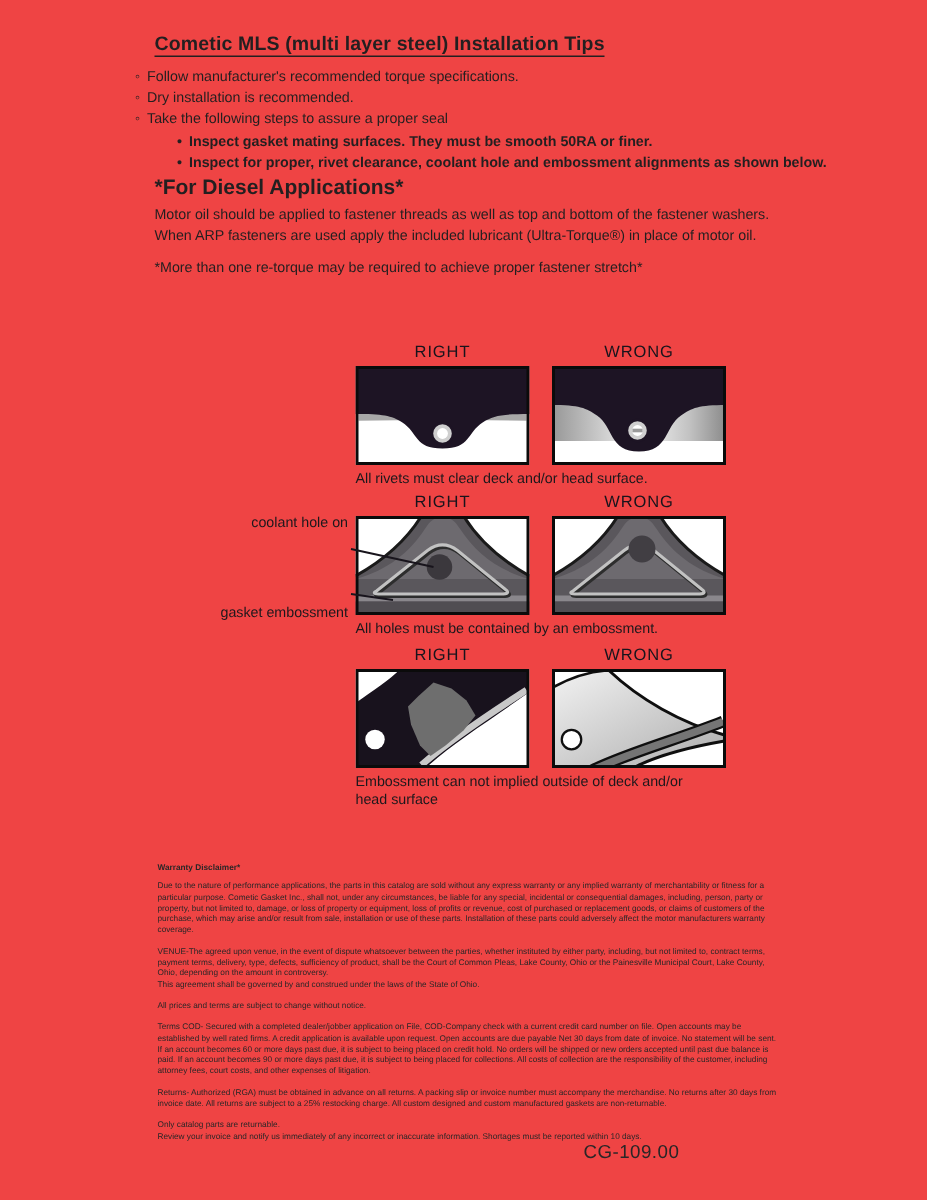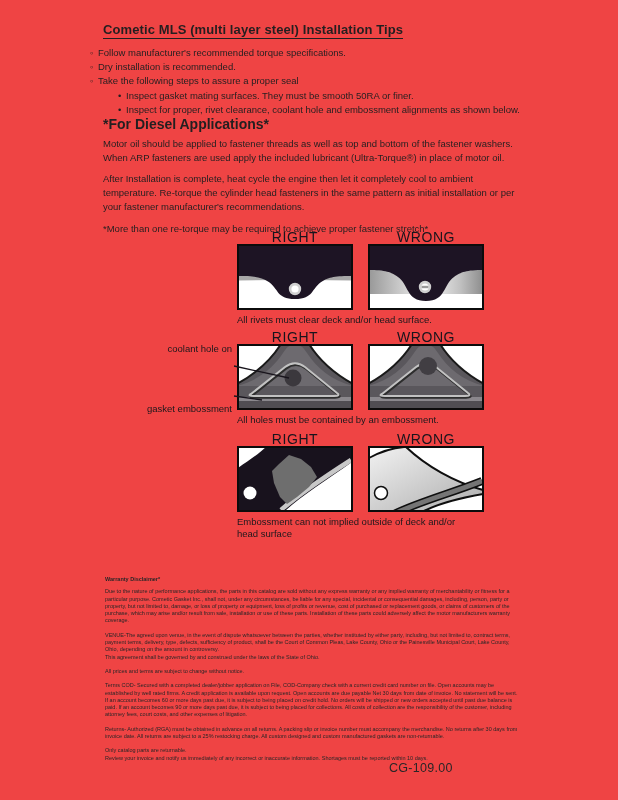--- a/index.html
+++ b/index.html
@@ -7,28 +7,28 @@
     position:relative;width:618px;height:800px;background:#ef4444;overflow:hidden;
     font-family:"Liberation Sans",sans-serif;color:#231f20;
   }
   
   .intro{position:absolute;left:90px;top:20px;width:445px;}
   .title{display:inline-block;margin-left:13px;font-size:13px;font-weight:700;
          border-bottom:1.5px solid #231f20;padding-bottom:1px;letter-spacing:.1px;}
   .tips{margin-top:7px;font-size:9.5px;}
   .tip{line-height:14.2px;white-space:nowrap;}
   .tip .mk{display:inline-block;width:8px;}
-  .tip.sub{margin-left:28px;}
+  .tip.sub{margin-left:28px;font-weight:bold;}
   
   .diesel{position:absolute;left:103px;top:118px;width:436px;font-size:9.5px;line-height:13.8px;}
   .diesel h2{margin:0 0 5px 0;font-size:14px;font-weight:700;}
   .diesel p{margin:0 0 8px 0;width:420px;}
   
   .figures{position:absolute;left:0;top:228px;width:618px;height:330px;}
-  .figlabel{position:absolute;width:116px;text-align:center;font-size:14px;letter-spacing:.6px;color:#18141c;}
+  .figlabel{position:absolute;width:116px;text-align:center;font-size:11px;letter-spacing:.6px;color:#18141c;}
   .figbox{position:absolute;width:116px;height:66px;}
   .figbox svg{display:block;}
   .figcap{position:absolute;left:237px;font-size:9.5px;color:#1c181c;white-space:nowrap;}
   .figcap.wrap{white-space:normal;width:230px;line-height:11.5px;}
   .ann{position:absolute;left:40px;width:192px;text-align:right;font-size:9.5px;line-height:12.5px;color:#1c181c;}
   .leaders{position:absolute;left:0;top:0;pointer-events:none;}
   
   .disclaimer{position:absolute;left:105px;top:576px;width:414px;font-size:5.5px;line-height:7.3px;color:#2a2627;}
   .disclaimer .dh{font-weight:700;margin:0 0 5px 0;}
   .disclaimer p{margin:0;}
@@ -48,21 +48,20 @@
       <div class="tip"><span class="mk">◦</span><span>Dry installation is recommended.</span></div>
       <div class="tip"><span class="mk">◦</span><span>Take the following steps to assure a proper seal</span></div>
       <div class="tip sub"><span class="mk">•</span><span>Inspect gasket mating surfaces.  They must be smooth 50RA or finer.</span></div>
       <div class="tip sub"><span class="mk">•</span><span>Inspect for proper, rivet clearance, coolant hole and embossment alignments as shown below.</span></div>
     </div>
   </div>
 
   <div class="diesel">
     <h2>*For Diesel Applications*</h2>
     <p>Motor oil should be applied to fastener threads as well as top and bottom of the fastener washers. When ARP fasteners are used apply the included lubricant (Ultra-Torque®) in place of motor oil.</p>
-    <p>After Installation is complete, heat cycle the engine then let it completely cool to ambient temperature. Re-torque the cylinder head fasteners in the same pattern as initial installation or per your fastener manufacturer's recommendations.</p>
     <p>*More than one re-torque may be required to achieve proper fastener stretch*</p>
   </div>
 
   <div class="figures">
 
     <div class="figlabel" style="left:237px;top:1px;">RIGHT</div>
     <div class="figlabel" style="left:368px;top:1px;">WRONG</div>
 
     <div class="figbox" style="left:237px;top:16px;">
       <svg width="116" height="66" viewBox="0 0 116 66">

